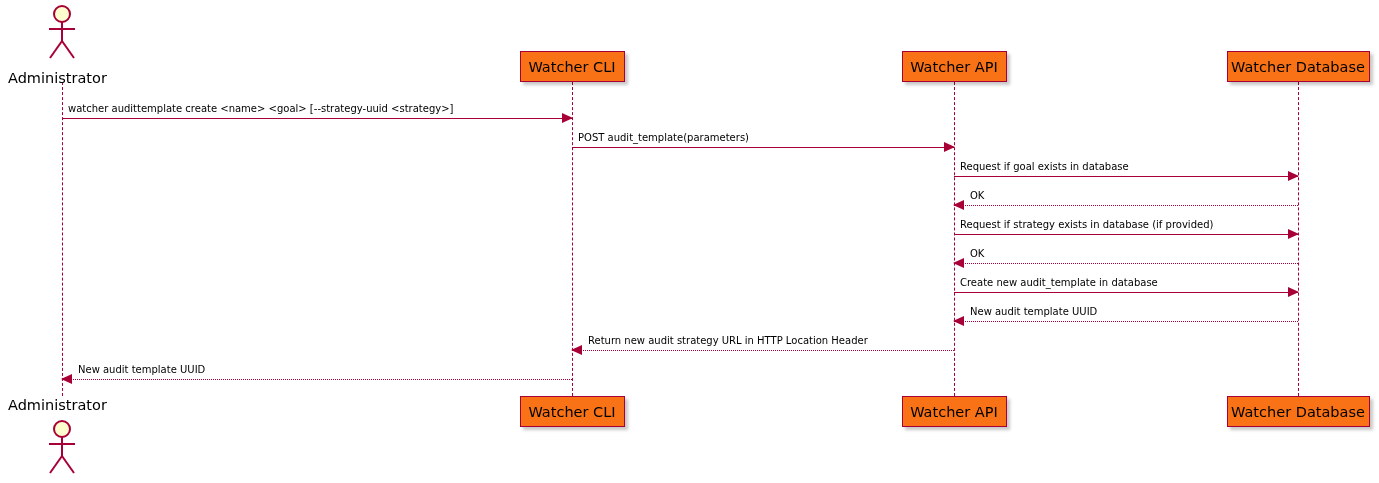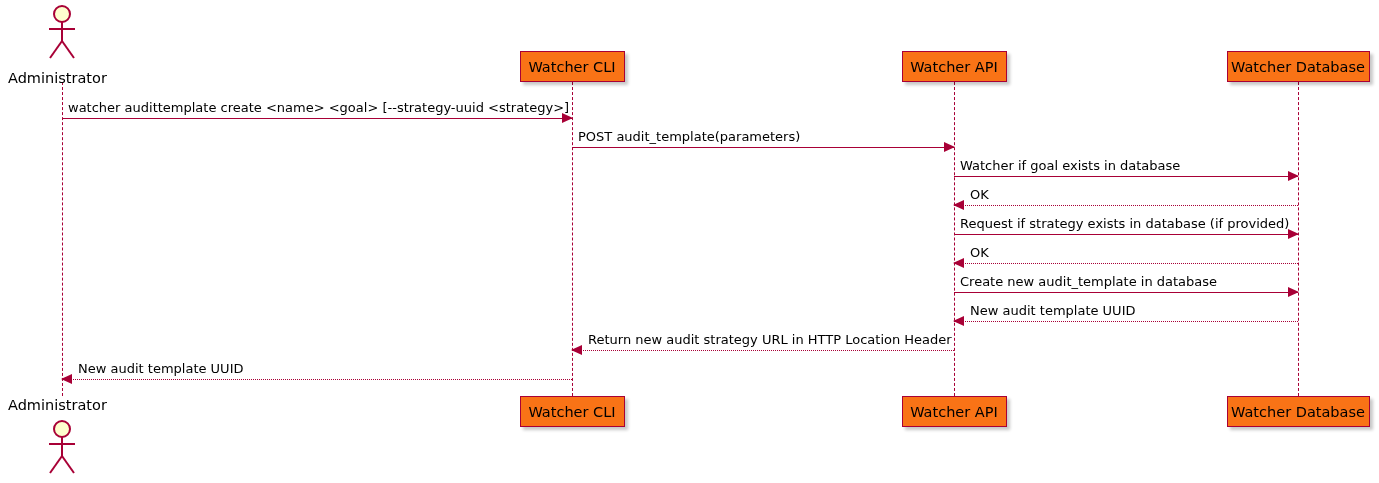--- a/index.html
+++ b/index.html
@@ -24,21 +24,21 @@
   
   .msg{position:absolute;height:0;}
   .msg .line{position:absolute;left:0;top:0;width:100%;height:0;}
   .msg.solid .line{border-top:1.4px solid #A80036;}
   .msg.dotted .line{border-top:1.4px dotted #A80036;}
   .msg .head{position:absolute;top:-5px;width:0;height:0;}
   .msg.right .head{right:-1px;border-top:5px solid transparent;
                    border-bottom:5px solid transparent;border-left:11px solid #A80036;}
   .msg.left .head{left:-1px;border-top:5px solid transparent;
                   border-bottom:5px solid transparent;border-right:11px solid #A80036;}
-  .msg .label{position:absolute;bottom:4px;font-size:13px;color:#000;
+  .msg .label{position:absolute;bottom:4px;font-size:10px;color:#000;
               white-space:nowrap;line-height:1;}
   .msg.right .label{left:6px;}
   .msg.left  .label{left:16px;}
 </style>
 </head>
 <body>
 
 <div id="canvas">
     <div class="lifeline" style="left: 62px; top: 82px; height: 314px;"></div>
     <div class="lifeline" style="left: 572px; top: 82px; height: 314px;"></div>
@@ -72,21 +72,21 @@
       <div class="label">watcher audittemplate create &lt;name&gt; &lt;goal&gt; [--strategy-uuid &lt;strategy&gt;]</div>
     </div>
     <div class="msg solid right" style="left: 572px; top: 147px; width: 382px;">
       <div class="line"></div>
       <div class="head"></div>
       <div class="label">POST audit_template(parameters)</div>
     </div>
     <div class="msg solid right" style="left: 954px; top: 176px; width: 344px;">
       <div class="line"></div>
       <div class="head"></div>
-      <div class="label">Watcher if goal exists in database</div>
+      <div class="label">Request if goal exists in database</div>
     </div>
     <div class="msg dotted left" style="left: 954px; top: 205px; width: 344px;">
       <div class="line"></div>
       <div class="head"></div>
       <div class="label">OK</div>
     </div>
     <div class="msg solid right" style="left: 954px; top: 234px; width: 344px;">
       <div class="line"></div>
       <div class="head"></div>
       <div class="label">Request if strategy exists in database (if provided)</div>

